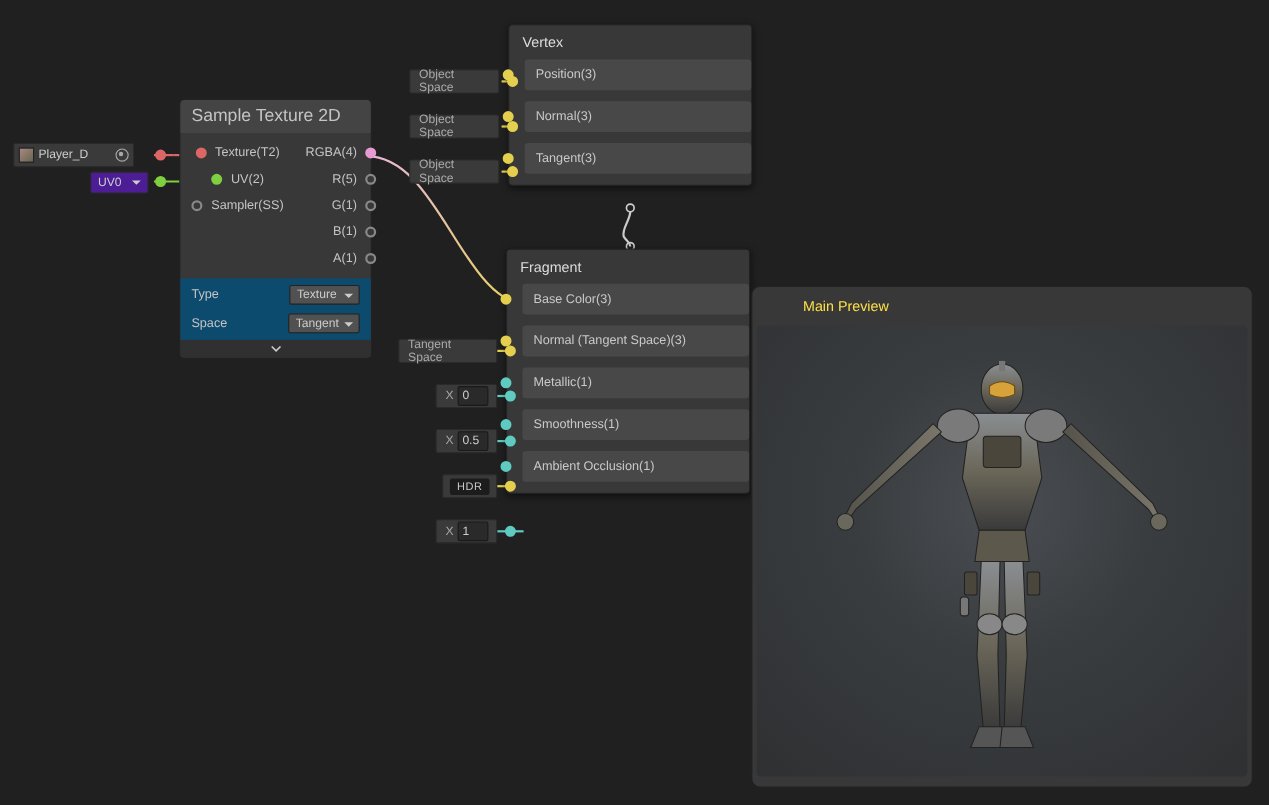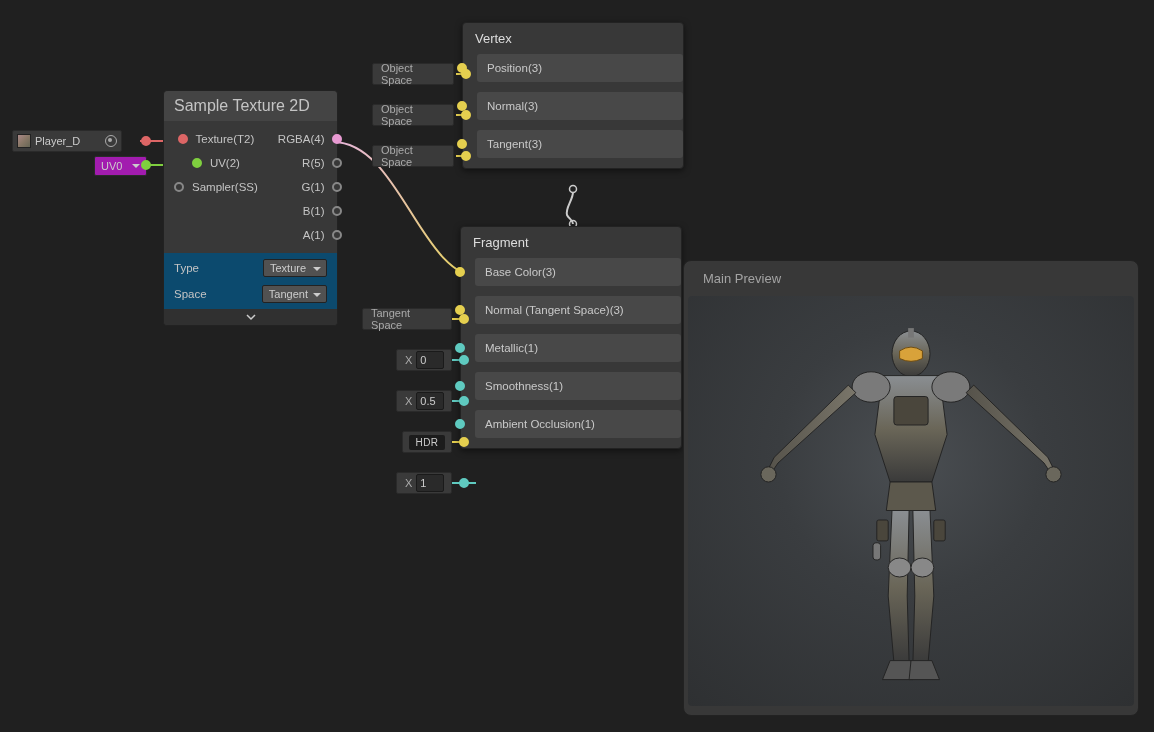--- a/index.html
+++ b/index.html
@@ -84,23 +84,23 @@
     width:14px; height:14px;
     background: linear-gradient(135deg,#a88,#876 50%,#665);
     border:1px solid #222;
   }
   .target-icon {
     width:12px;height:12px;border:1.5px solid #aaa;border-radius:50%;
     position:relative; margin-left:4px;
   }
   .target-icon::after{content:'';position:absolute;width:4px;height:4px;background:#aaa;border-radius:50%;top:2px;left:2px;}
   .dropdown-tag {
-    position:absolute; background:#a21caf; border:1px solid #2a2a2a;
+    position:absolute; background:#4c1d95; border:1px solid #2a2a2a;
     border-radius:2px; height:20px; display:flex; align-items:center;
-    font-size:11px; color:#ccc; padding:0 6px; gap:6px;margin-left:12px;
+    font-size:11px; color:#ccc; padding:0 6px; gap:6px;
   }
   .dropdown-tag::after {
     content:''; border-left:4px solid transparent; border-right:4px solid transparent;
     border-top:4px solid #ccc; margin-left:4px;
   }
   .sample-node {
     position:absolute; background:#383838; border:1px solid #222;
     border-radius:4px;
   }
   .sample-title { background:#444; padding:6px 10px; font-size:16px; border-radius:4px 4px 0 0;}
@@ -126,21 +126,21 @@
   }
   .dd::after{content:'';position:absolute;right:5px;top:7px;border-left:4px solid transparent;border-right:4px solid transparent;border-top:4px solid #ccc;}
   .chevron-bar {
     background:#303030; height:16px; display:flex; align-items:center; justify-content:center;
     border-radius:0 0 4px 4px;
   }
   .chevron-bar svg { width:12px; height:12px;}
   .preview {
     position:absolute; background:#383838; border:1px solid #222; border-radius:8px;
   }
-  .preview-title { padding:10px 19px; font-size:13px; color:#a3a3a3;}
+  .preview-title { padding:10px 2px; font-size:13px; color:#fde047;margin-left:44px;}
   .preview-body {
     margin:0 4px 4px 4px; height:calc(100% - 44px);
     background: radial-gradient(circle at 50% 40%, #4a4e52 0%, #3a3d40 40%, #2e3032 100%);
     border-radius:4px; position:relative; overflow:hidden;
     display:flex; align-items:center; justify-content:center;
   }
   svg.wires { position:absolute; inset:0; pointer-events:none;}
   .hdr-pill {
     background:#1c1c1c; color:#ccc; font-size:10px; padding:2px 6px;
     border-radius:2px; letter-spacing:0.5px;

